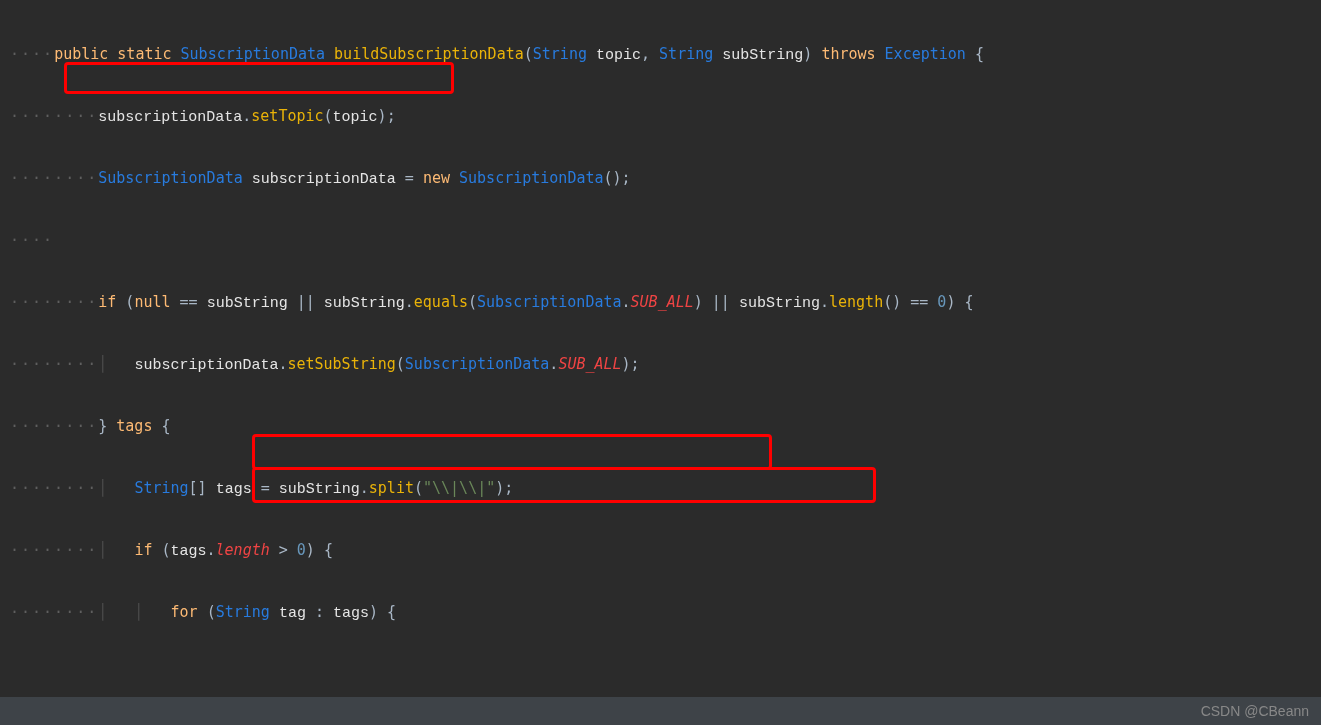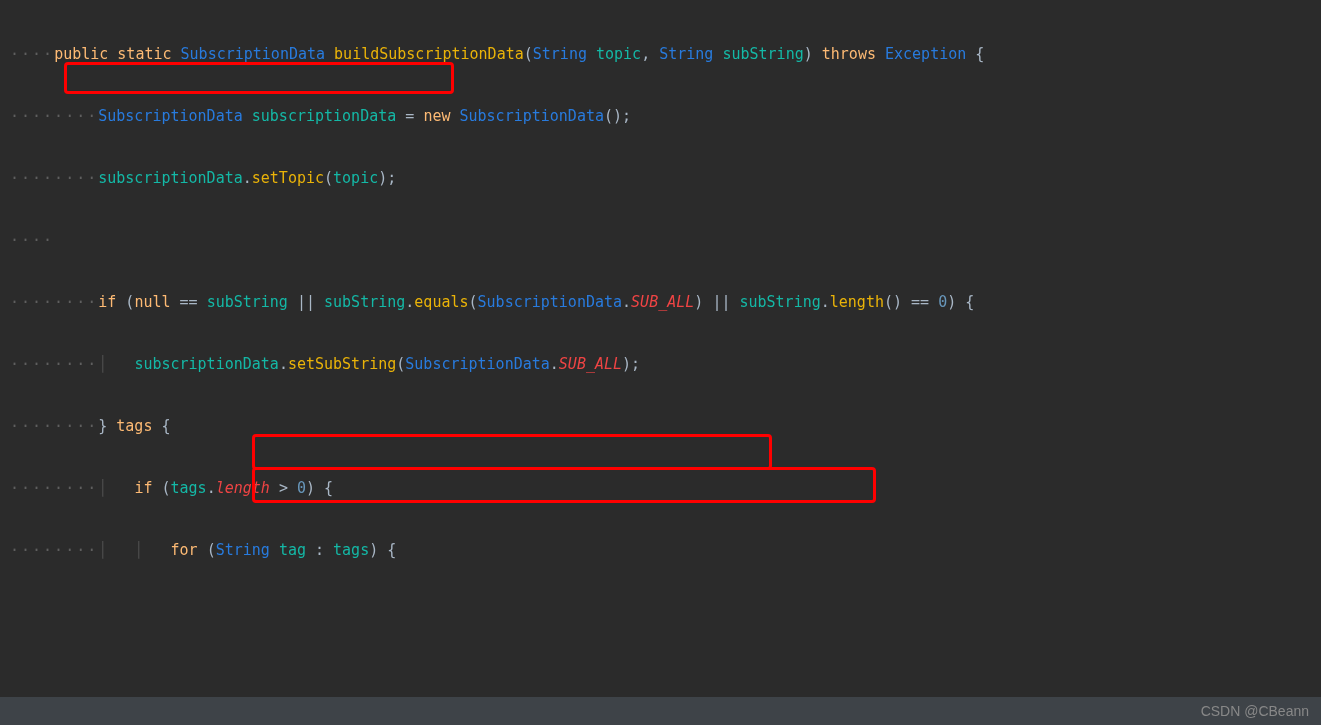--- a/index.html
+++ b/index.html
@@ -25,21 +25,21 @@
   height: 31px;
 }
 .kw { color: #fdba74; }
 .type { color: #287bde; }
 .method { color: #eab308; }
 .str { color: #6a8759; }
 .num { color: #6897bb; }
 .field { color: #ef4444; font-style: italic; }
 .op { color: #a9b7c6; }
 .paren { color: #a9b7c6; }
-.ident { color: #14b8a6; }
+.ident { color: #e5e5e5; font-family: Liberation Mono, monospace; }
 .dot { color: #5f5f5f; letter-spacing: 2px; }
 .guide { color: #4d4d4d; }
 .highlight-box {
   position: absolute;
   border: 3px solid #ff0000;
   border-radius: 4px;
   pointer-events: none;
   z-index: 10;
 }
 .selection-bar {
@@ -58,26 +58,27 @@
   font-size: 14px;
   font-family: sans-serif;
   z-index: 20;
 }
 </style>
 </head>
 <body>
 
 <div class="editor">
 <div class="line"><span class="dot">····</span><span class="kw">public</span> <span class="kw">static</span> <span class="type">SubscriptionData</span> <span class="method">buildSubscriptionData</span><span class="paren">(</span><span class="type">String</span> <span class="ident">topic</span><span class="op">, </span><span class="type">String</span> <span class="ident">subString</span><span class="paren">)</span> <span class="kw">throws</span> <span class="type">Exception</span> <span class="paren">{</span></div>
+<div class="line"><span class="dot">········</span><span class="ident">subscriptionData</span><span class="op">.</span><span class="method">setTopic</span><span class="paren">(</span><span class="ident">topic</span><span class="paren">);</span></div>
 <div class="line"><span class="dot">········</span><span class="type">SubscriptionData</span> <span class="ident">subscriptionData</span> <span class="op">= </span><span class="kw">new</span> <span class="type">SubscriptionData</span><span class="paren">();</span></div>
-<div class="line"><span class="dot">········</span><span class="ident">subscriptionData</span><span class="op">.</span><span class="method">setTopic</span><span class="paren">(</span><span class="ident">topic</span><span class="paren">);</span></div>
 <div class="line"><span class="dot">····</span></div>
 <div class="line"><span class="dot">········</span><span class="kw">if</span> <span class="paren">(</span><span class="kw">null</span> <span class="op">==</span> <span class="ident">subString</span> <span class="op">||</span> <span class="ident">subString</span><span class="op">.</span><span class="method">equals</span><span class="paren">(</span><span class="type">SubscriptionData</span><span class="op">.</span><span class="field">SUB_ALL</span><span class="paren">)</span> <span class="op">||</span> <span class="ident">subString</span><span class="op">.</span><span class="method">length</span><span class="paren">()</span> <span class="op">==</span> <span class="num">0</span><span class="paren">) {</span></div>
 <div class="line"><span class="dot">········</span><span class="guide">│   </span><span class="ident">subscriptionData</span><span class="op">.</span><span class="method">setSubString</span><span class="paren">(</span><span class="type">SubscriptionData</span><span class="op">.</span><span class="field">SUB_ALL</span><span class="paren">);</span></div>
 <div class="line"><span class="dot">········</span><span class="paren">}</span> <span class="kw">tags</span> <span class="paren">{</span></div>
+<div class="line"><span class="dot">········</span><span class="guide">│   </span><span class="type">String</span><span class="paren">[]</span> <span class="ident">tags</span> <span class="op">=</span> <span class="ident">subString</span><span class="op">.</span><span class="method">split</span><span class="paren">(</span><span class="str">"\\|\\|"</span><span class="paren">);</span></div>
 <div class="line"><span class="dot">········</span><span class="guide">│   </span><span class="kw">if</span> <span class="paren">(</span><span class="ident">tags</span><span class="op">.</span><span class="field">length</span> <span class="op">&gt;</span> <span class="num">0</span><span class="paren">) {</span></div>
 <div class="line"><span class="dot">········</span><span class="guide">│   │   </span><span class="kw">for</span> <span class="paren">(</span><span class="type">String</span> <span class="ident">tag</span> <span class="op">:</span> <span class="ident">tags</span><span class="paren">) {</span></div>
 <div class="line">   </div>
 
 
 
 
 
 
 

